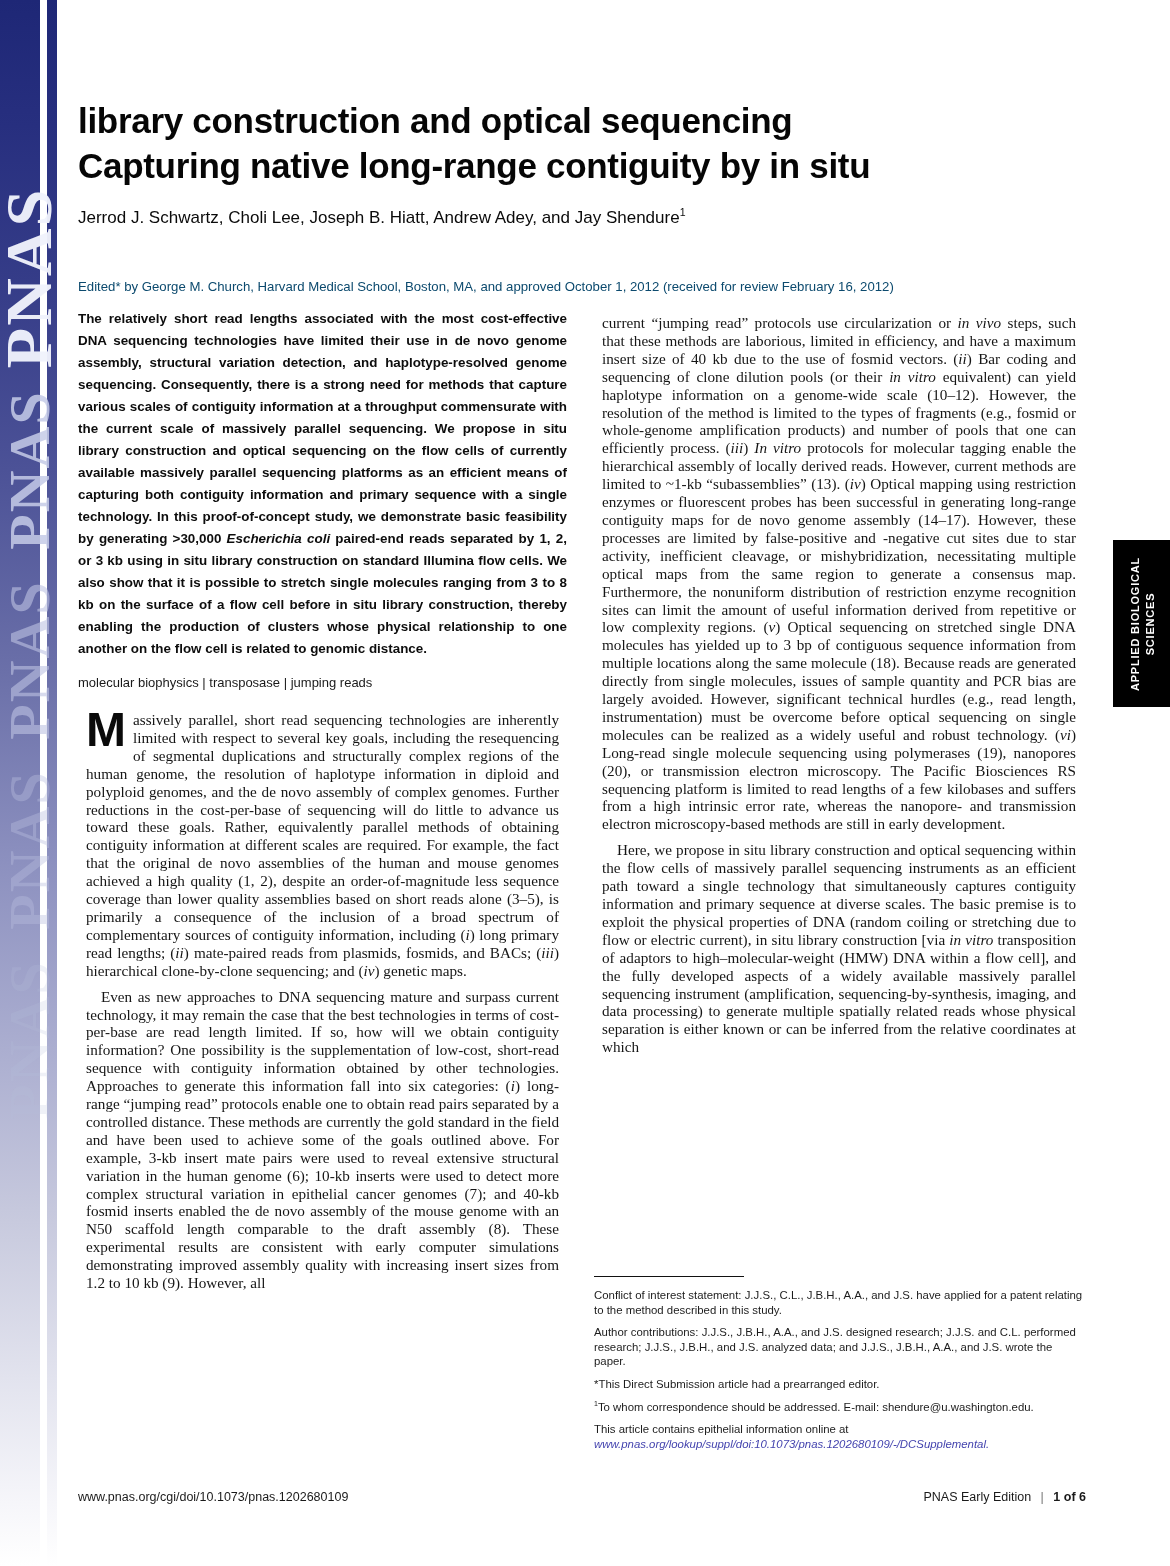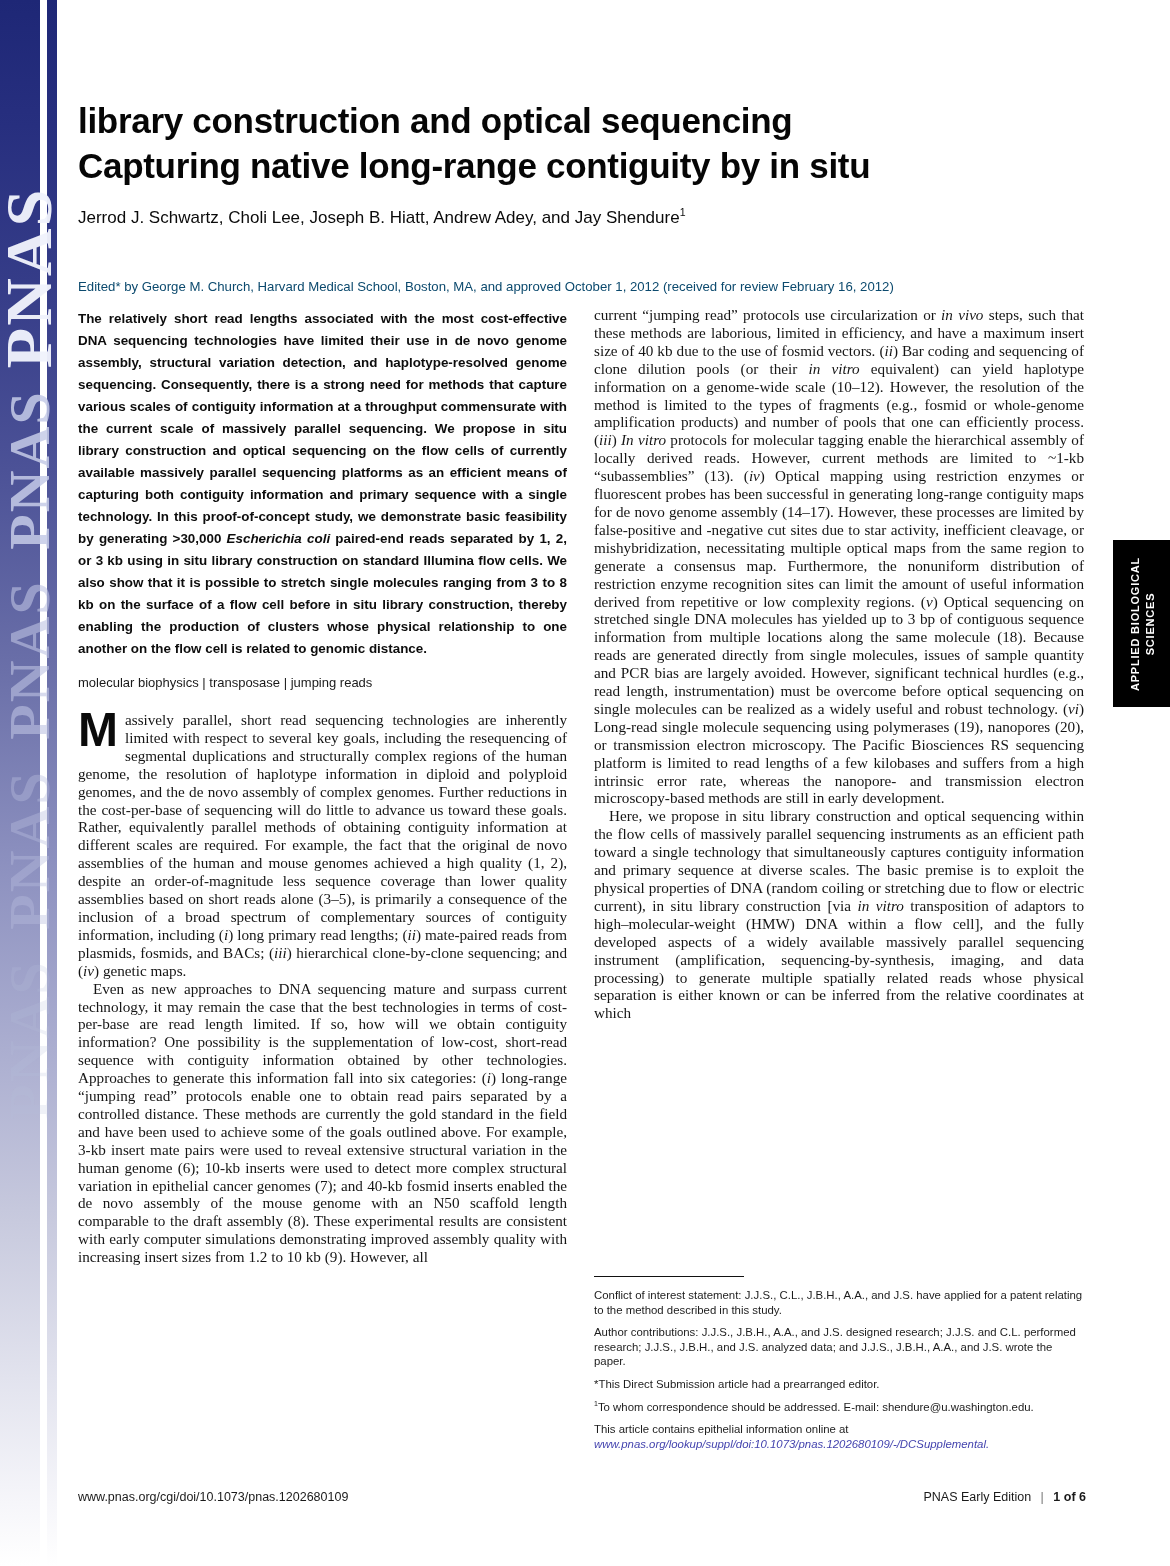--- a/index.html
+++ b/index.html
@@ -42,21 +42,21 @@
   .affil{position:absolute;left:78px;top:247px;width:1010px;font-size:13px;color:#222;}
   .edited{position:absolute;left:78px;top:279px;width:1010px;font-size:13.2px;color:#0c4a6e;}
   
   .col{position:absolute;width:490px;}
   .col-left{left:78px;top:308px;width:489px;}
   .col-right{left:594px;top:306px;width:490px;}
   .just{text-align:justify;}
   .abstract{margin:0;font-size:13.4px;line-height:22px;font-weight:bold;color:#0d0d0d;}
   .keywords{margin:15px 0 8px 0;font-size:13px;color:#1a1a1a;}
   .body-text{
-    margin:0;font-family:"Liberation Serif",serif;font-size:15.2px;line-height:17.9px;color:#151515;
+    margin:8px;font-family:"Liberation Serif",serif;font-size:15.2px;line-height:17.9px;color:#151515;
   }
   .intro-p1{margin-top:21px;}
   .indent{text-indent:15px;}
   .dropcap{
     float:left;font-family:"Liberation Sans",sans-serif;font-weight:bold;
     font-size:48px;line-height:36px;margin:1px 7px 0 0;color:#0a0a0a;
   }
   .it{font-style:italic;}
   .sup{vertical-align:super;font-size:0.62em;line-height:0;}
   .lnk{color:#4343ae;font-style:italic;}

